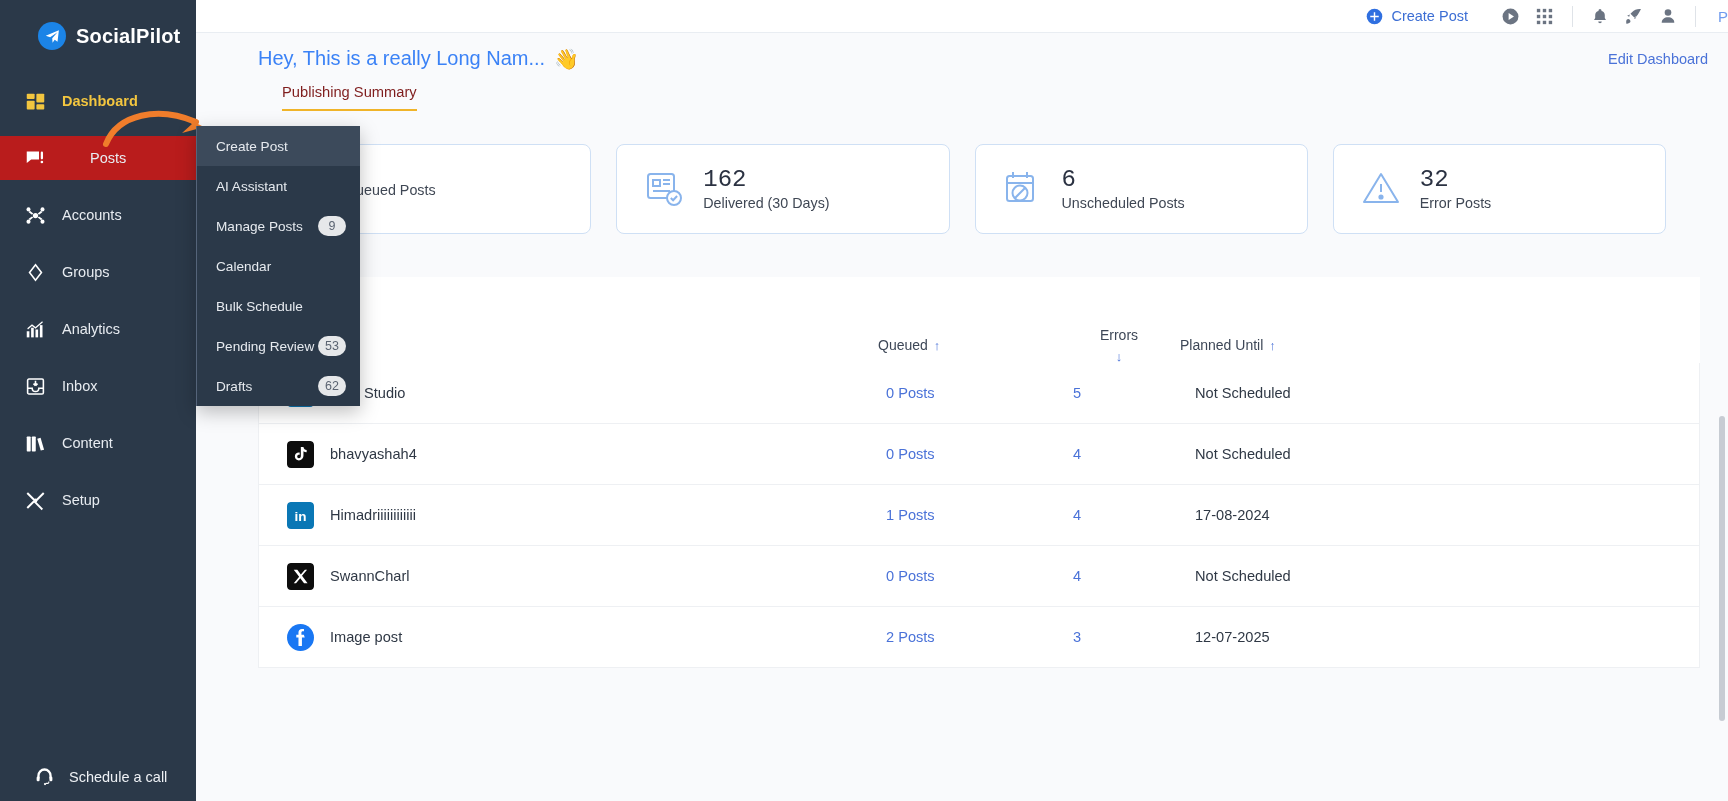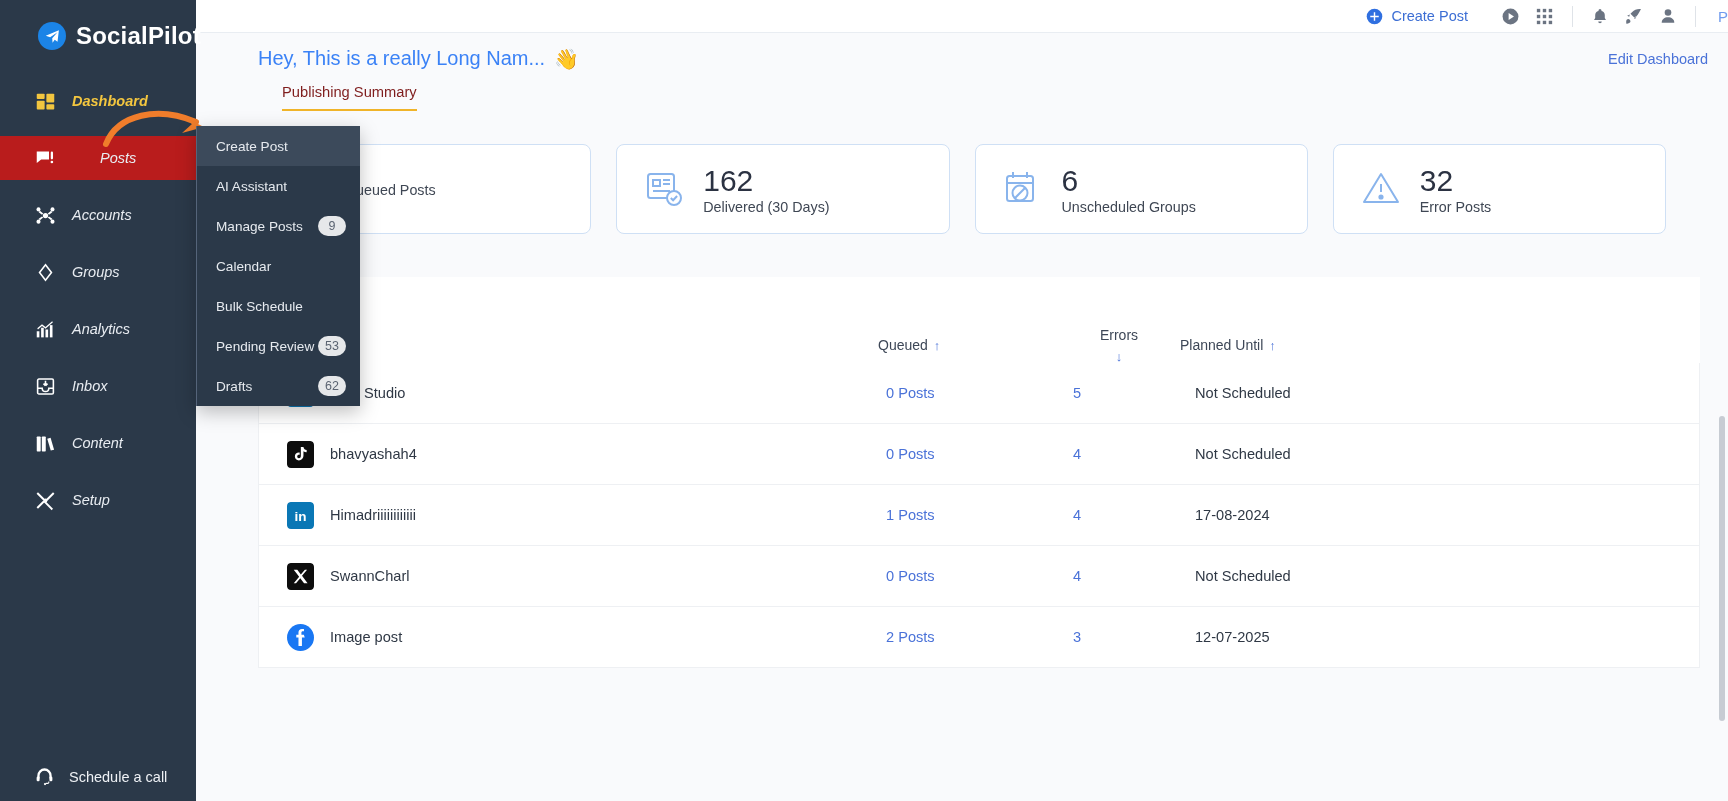--- a/index.html
+++ b/index.html
@@ -16,29 +16,28 @@
     position: absolute; left: 0; top: 0; width: 196px; height: 801px;
     background: #2b3949; color: #fff; z-index: 40;
   }
   .brand { display: flex; align-items: center; gap: 10px; padding: 22px 0 0 38px; }
   .brand-logo {
     width: 28px; height: 28px; border-radius: 50%;
     background: #1b84e7; display: flex; align-items: center; justify-content: center;
     flex: none;
   }
   .brand-logo svg { width: 17px; height: 17px; display: block; }
-  .brand-name { font-size: 24px; font-weight: bold; letter-spacing: .2px; color: #ffffff; }
+  .brand-name { font-size: 20px; font-weight: bold; letter-spacing: .2px; color: #ffffff; }
 
   .nav { margin-top: 29px; }
   .nav-item {
     display: flex; align-items: center; gap: 16px;
-    height: 44px; padding-left: 34px; margin-bottom: 13px;
+    height: 44px; padding-left: 24px; margin-bottom: 13px;
     font-size: 14.5px; color: #e8ecf1; cursor: pointer;
     position: relative;
-    font-style: italic;
   }
   .nav-item .ico { width: 22px; height: 22px; flex: none; display: flex; align-items: center; justify-content: center; }
   .nav-item .ico svg { width: 21px; height: 21px; display: block; }
   .nav-item.active-yellow { color: #f3c63f; font-weight: bold; }
   .nav-item.active-yellow .ico svg { fill: #f3c63f; }
   .nav-item.selected { background: #b91c1c; gap: 44px; }
 
   .sidebar-bottom {
     position: absolute; left: 0; bottom: 0; width: 196px;
     display: flex; align-items: center; gap: 14px;
@@ -108,21 +107,21 @@
   .cards {
     display: flex; gap: 25px; padding: 26px 62px 0 62px;
   }
   .card {
     flex: 1; height: 90px; background: #fff;
     border: 1px solid #cfe0f5; border-radius: 8px;
     display: flex; align-items: center; gap: 18px; padding-left: 26px;
   }
   .card-ico { width: 42px; height: 42px; flex: none; }
   .card-ico svg { width: 42px; height: 42px; display: block; }
-  .card-num { font-size: 30px; color: #2b3242; line-height: 1.1; }
+  .card-num { font-size: 24px; color: #2b3242; line-height: 1.1; font-family: Liberation Mono, monospace; }
   .card-lbl { font-size: 14.3px; color: #3f4754; margin-top: 2px; }
 
   .panel {
     margin: 43px 28px 0 62px; background: #fff;
   }
   .panel-tabs { display: flex; height: 34px; align-items: flex-start; }
   .panel-tab {
     font-size: 14.7px; color: #414b59; padding-bottom: 8px;
     border-bottom: 2px solid #f0b429; cursor: pointer;
   }
@@ -407,21 +406,21 @@
         <span class="card-ico">
           <svg viewBox="0 0 42 42" fill="none" stroke="#89b4ec" stroke-width="2">
             <rect x="5" y="8" width="26" height="25" rx="2.5"></rect>
               <path d="M5 15h26M11 4v6M25 4v6"></path>
             <circle cx="18" cy="25" r="7.5" fill="#fff"></circle>
               <path d="m12.8 30.2 10.4-10.4"></path>
           </svg>
         </span>
         <div>
           <div class="card-num">6</div>
-          <div class="card-lbl">Unscheduled Groups</div>
+          <div class="card-lbl">Unscheduled Posts</div>
         </div>
       </div>
 
       <div class="card">
         <span class="card-ico">
           <svg viewBox="0 0 42 42" fill="none" stroke="#89b4ec" stroke-width="2" stroke-linejoin="round">
             <path d="M21 6 38 34H4z"></path>
               <path d="M21 16v8"></path>
               <circle cx="21" cy="29" r="1.6" fill="#89b4ec"></circle>
           </svg>

